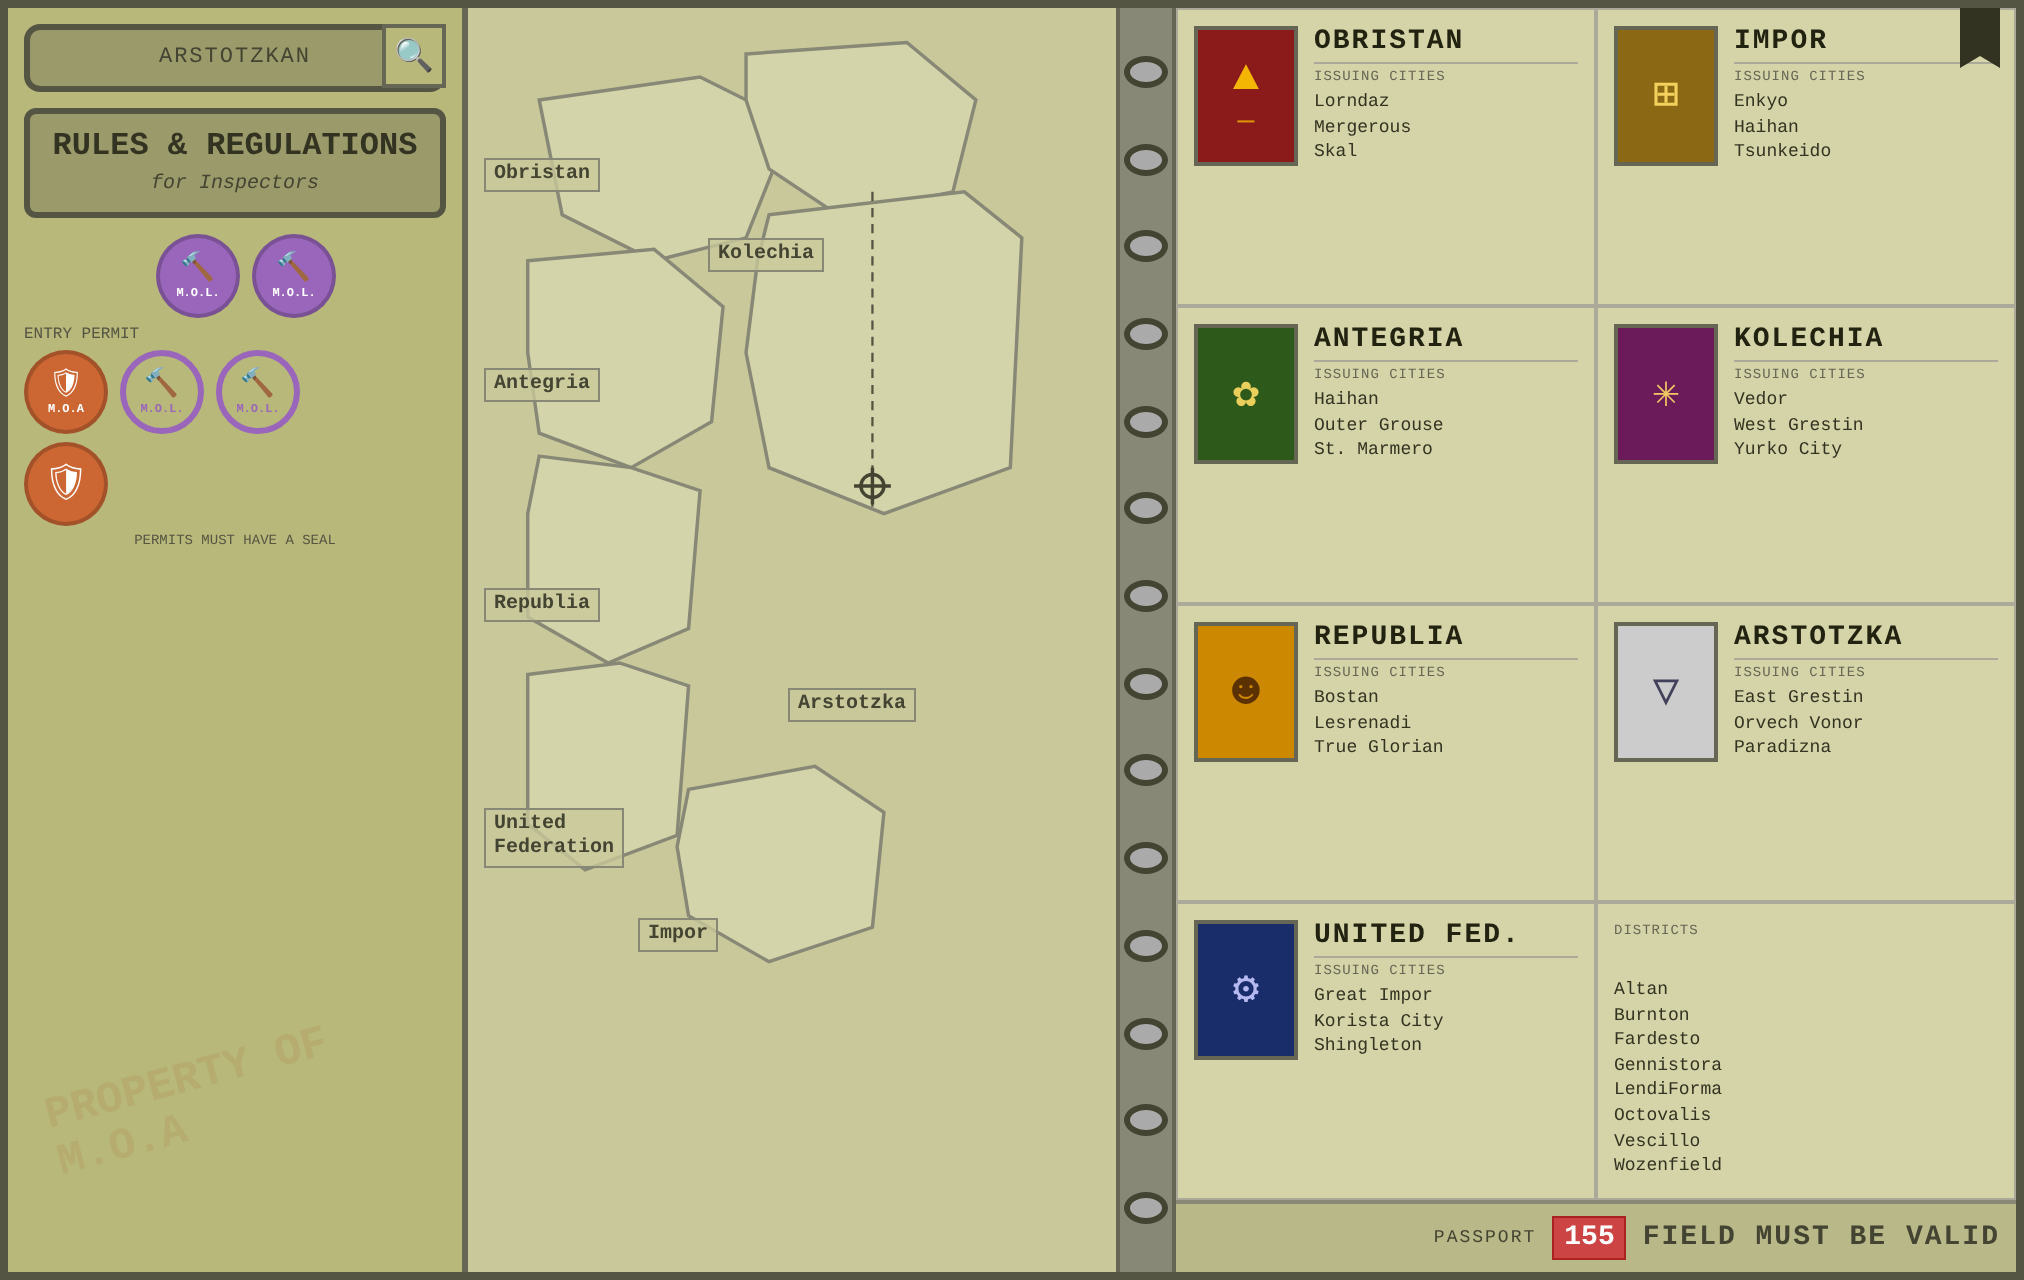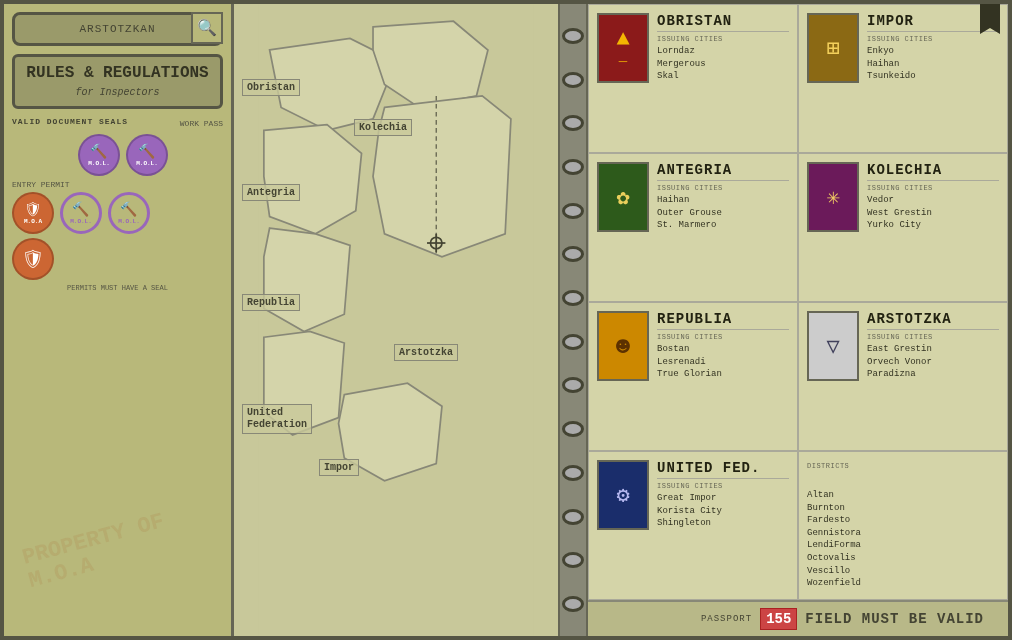--- a/index.html
+++ b/index.html
@@ -265,21 +265,21 @@
     }
 
     
     .bottom-bar {
       background: #b8b888;
       border-top: 2px solid #888877;
       height: 36px;
       display: flex;
       align-items: center;
       justify-content: flex-end;
-      padding: 0 24px;
+      padding: 0 8px;
       gap: 8px;
     }
 
     .passport-label {
       font-size: 9px;
       color: #444433;
       text-transform: uppercase;
       letter-spacing: 1px;
     }
 
@@ -349,24 +349,20 @@
     <div class="rules-box">
       <div class="rules-title">RULES &amp; REGULATIONS</div>
       <div class="rules-subtitle">for Inspectors</div>
     </div>
 
     <div class="search-icon-box">
       <span style="font-size:16px; color:#555544;">🔍</span>
     </div>
 
     <div class="seals-section">
-      <div style="display:flex; justify-content:space-between; align-items:center; margin-bottom:4px;">
-        <div class="seals-label">VALID DOCUMENT SEALS</div>
-        <div class="work-pass-label" style="position:static; font-size:8px; color:#555544; text-transform:uppercase;">WORK PASS</div>
-      </div>
 
       <div class="seals-row">
         <div style="width:60px;"></div>
         <div class="seal-circle seal-purple">
           <div style="text-align:center;">
             <div style="font-size:14px; color:white;">🔨</div>
             <div style="font-size:6px; color:white; font-weight:bold;">M.O.L.</div>
           </div>
         </div>
         <div class="seal-circle seal-purple">

